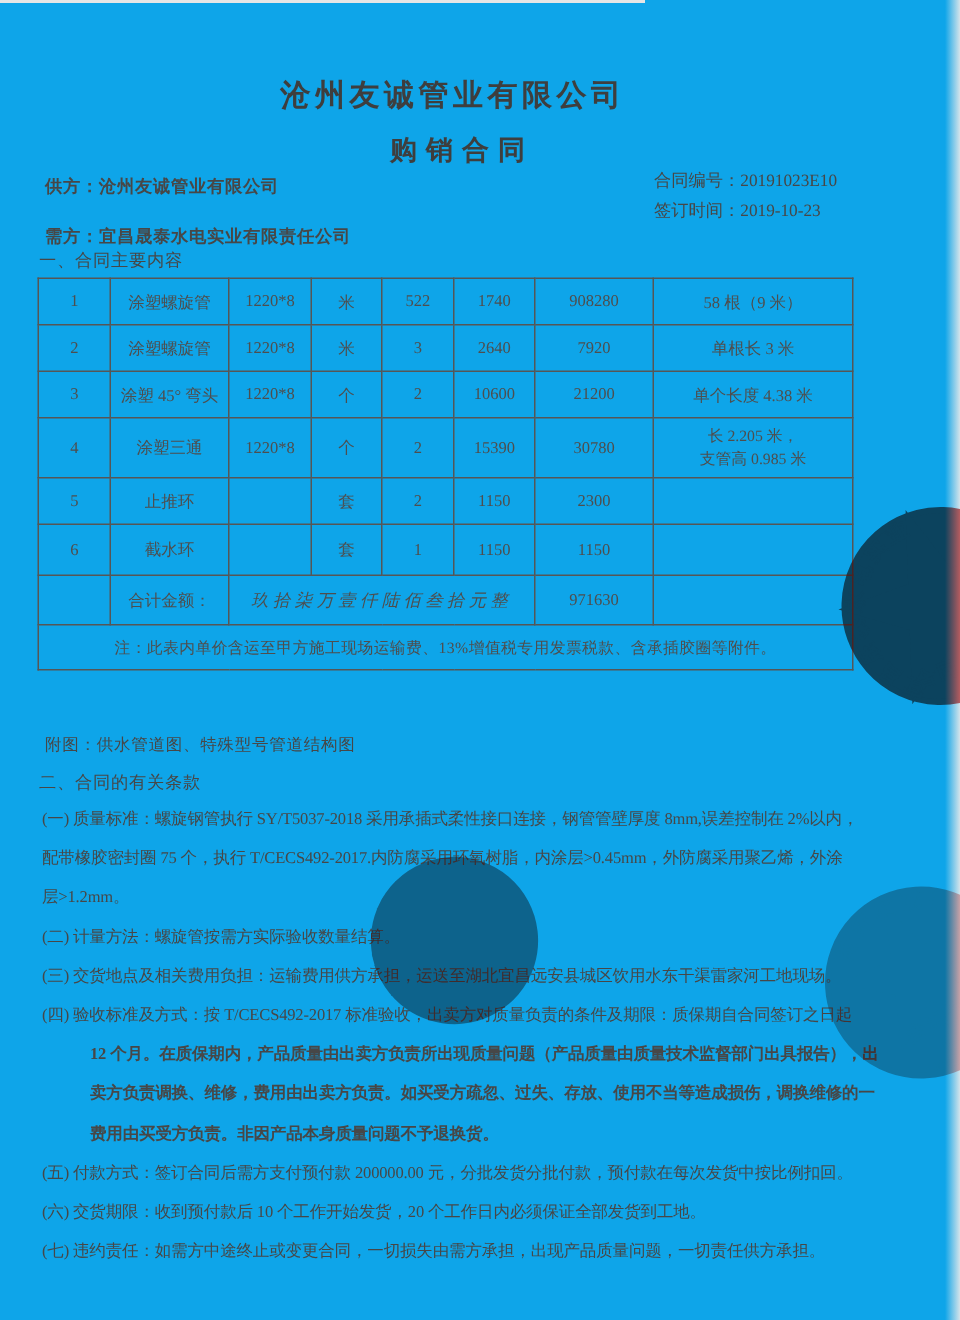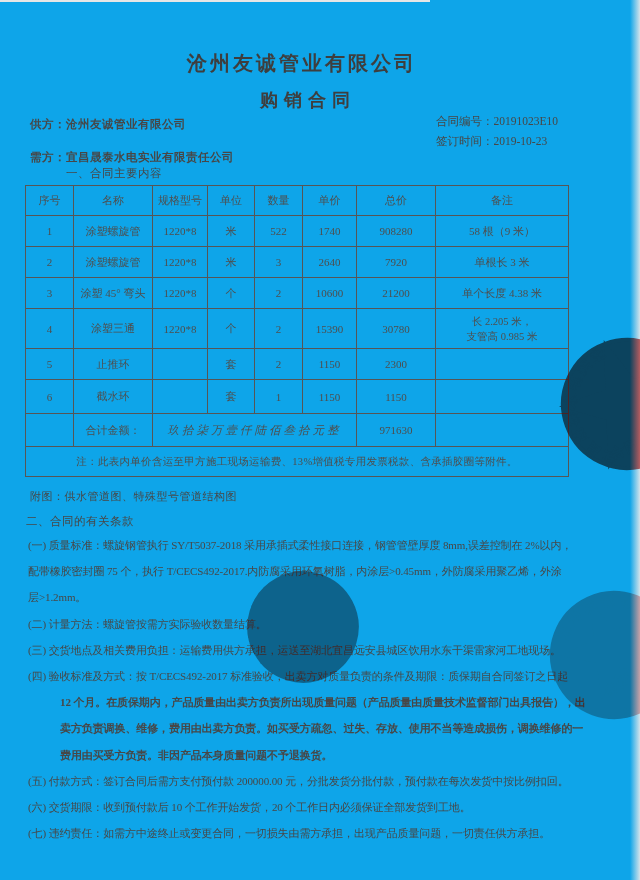--- a/index.html
+++ b/index.html
@@ -18,21 +18,21 @@
   }
   .doc-title{
     position:absolute;top:88px;left:12px;right:36px;text-align:center;
     font-size:18px;font-weight:600;letter-spacing:6px;color:#3e3e3e;
   }
   .party{position:absolute;left:30px;font-size:11.5px;letter-spacing:.5px;white-space:nowrap;font-weight:bold;}
   .party.supplier{top:117px;}
   .party.buyer{top:150px;}
   .meta{position:absolute;left:436px;top:111px;font-size:11.5px;line-height:20px;white-space:nowrap;}
   .sec-heading{position:absolute;left:26px;font-size:11.5px;letter-spacing:.5px;white-space:nowrap;}
-  .sec1{top:166px;margin-left:40px;}
+  .sec1{top:166px;}
   .sec2{top:514px;}
   table.items{
     position:absolute;left:25px;top:185px;width:543px;
     border-collapse:collapse;table-layout:fixed;
     font-size:11px;color:#4e4e4e;
   }
   table.items td,table.items th{
     border:1px solid #565656;text-align:center;vertical-align:middle;
     font-weight:normal;padding:0 2px;overflow:hidden;
   }
@@ -84,30 +84,20 @@
       <col style="width:48px">
         <col style="width:79px">
         <col style="width:55px">
         <col style="width:47px">
       <col style="width:48px">
         <col style="width:54px">
         <col style="width:79px">
         <col style="width:133px">
     </colgroup>
     <tbody>
-        <tr class="hdr">
-      <th>序号</th>
-      <th>名称</th>
-      <th>规格型号</th>
-      <th>单位</th>
-      <th>数量</th>
-      <th>单价</th>
-      <th>总价</th>
-      <th>备注</th>
-    </tr>
     <tr class="r">
       <td>1</td>
       <td>涂塑螺旋管</td>
       <td>1220*8</td>
       <td>米</td>
       <td>522</td>
       <td>1740</td>
       <td>908280</td>
       <td>58 根（9 米）</td>
     </tr>

